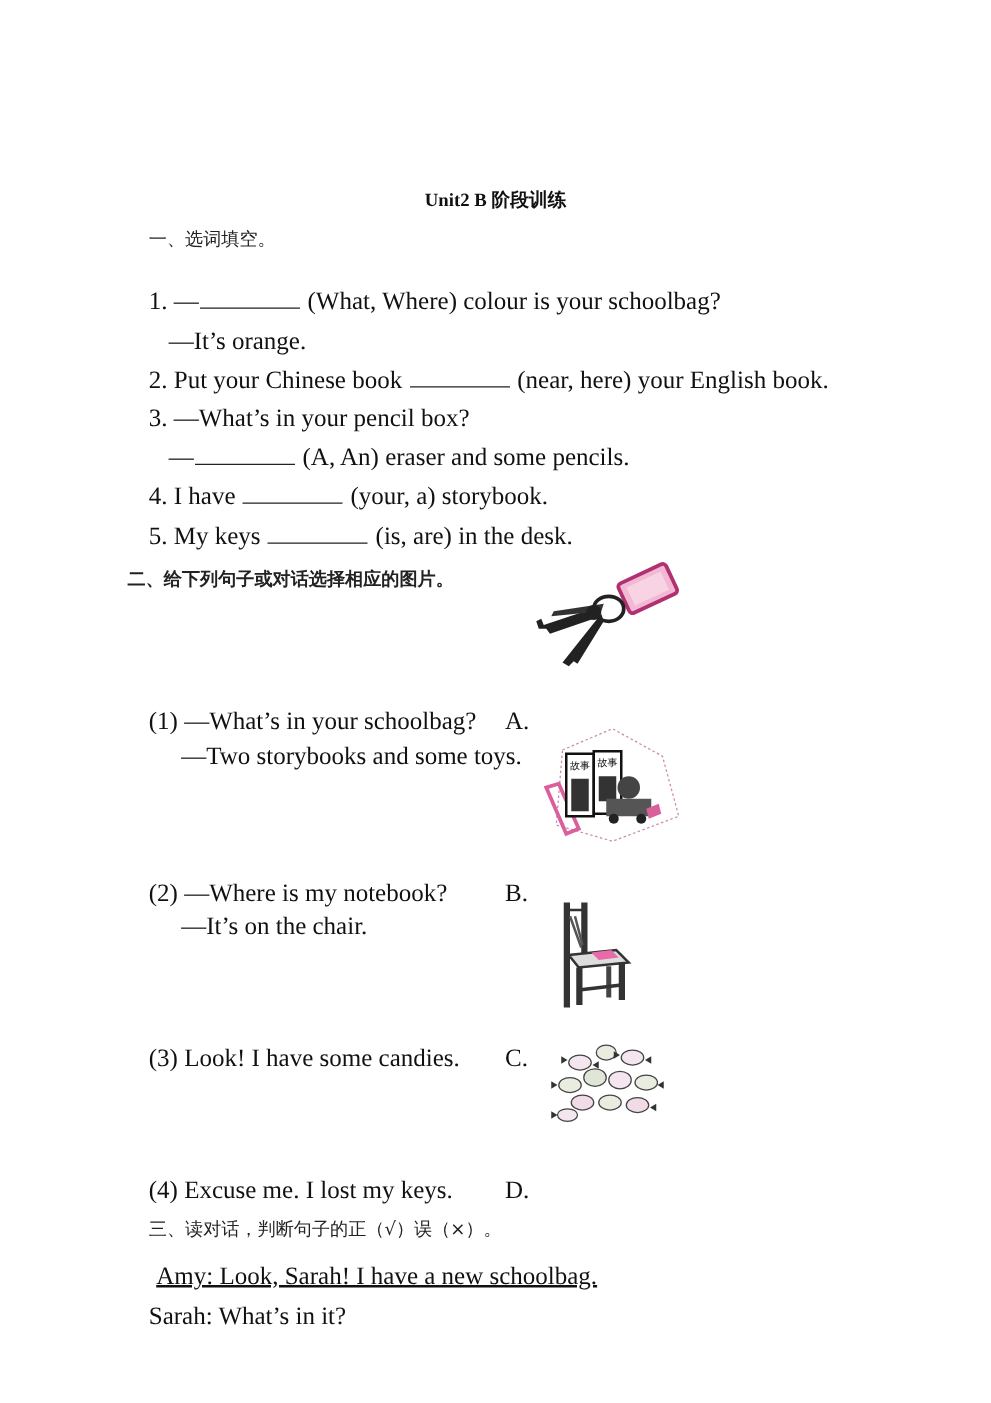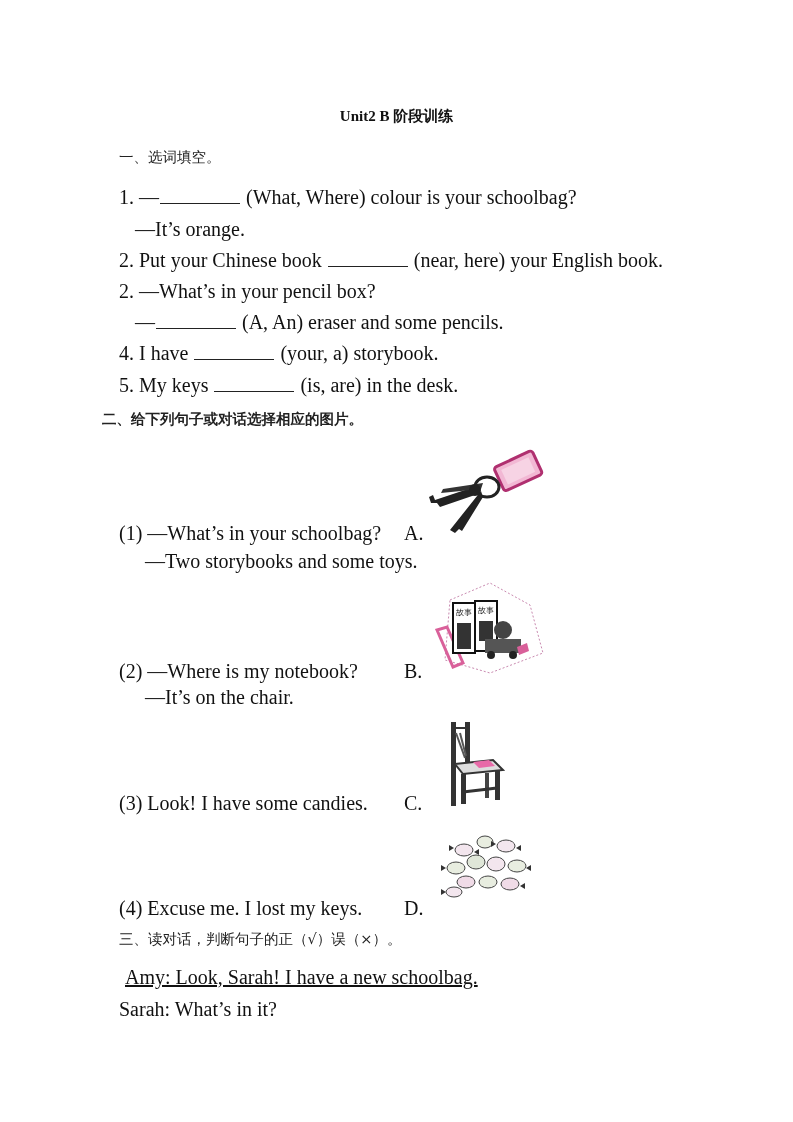--- a/index.html
+++ b/index.html
@@ -1,47 +1,47 @@
 <!DOCTYPE html>
 <html><head>
   <meta charset="utf-8">
   <style>
     html, body { margin: 0; padding: 0; background: #ffffff; }
     body {
       width: 793px; height: 1122px; position: relative; overflow: hidden;
       font-family: "Liberation Serif", "DejaVu Serif", serif;
       color: #111;
     }
-    .abs { position: absolute; white-space: nowrap; }
+    .abs { position: absolute; white-space: nowrap; margin-top: 44px; }
     .title {
       left: 0; width: 793px; text-align: center; top: 107px;
       font-size: 15px; font-weight: bold;
     }
     .sec { font-family: "DejaVu Sans", "Liberation Sans", sans-serif; font-size: 14.5px; color: #222; }
     .line { font-size: 20px; }
     .blank { display: inline-block; width: 80px; border-bottom: 1px solid #222; height: 11px; vertical-align: baseline; margin: 0 1px; }
     .pic { position: absolute; }
   </style>
 </head>
 <body>
 
 <div class="abs title">Unit2 B 阶段训练</div>
 
-<div class="abs sec" style="left:119px; top:148px;text-align:right;">一、选词填空。</div>
+<div class="abs sec" style="left:119px; top:138px;text-align:right;">一、选词填空。</div>
 
 <div class="abs line" style="left:119px; top:186px;">
   <span>1. —</span><span class="blank"></span><span> (What, Where) colour is your schoolbag?</span>
 </div>
 <div class="abs line" style="left:135px; top:218px;">—It’s orange.</div>
 
 <div class="abs line" style="left:119px; top:249px;">
   <span>2. Put your Chinese book </span><span class="blank"></span><span> (near, here) your English book.</span>
 </div>
 
-<div class="abs line" style="left:119px; top:280px;">2. —What’s in your pencil box?</div>
+<div class="abs line" style="left:119px; top:280px;">3. —What’s in your pencil box?</div>
 <div class="abs line" style="left:135px; top:311px;">
   <span>—</span><span class="blank"></span><span> (A, An) eraser and some pencils.</span>
 </div>
 
 <div class="abs line" style="left:119px; top:342px;">
   <span>4. I have </span><span class="blank"></span><span> (your, a) storybook.</span>
 </div>
 
 <div class="abs line" style="left:119px; top:374px;">
   <span>5. My keys </span><span class="blank"></span><span> (is, are) in the desk.</span>

